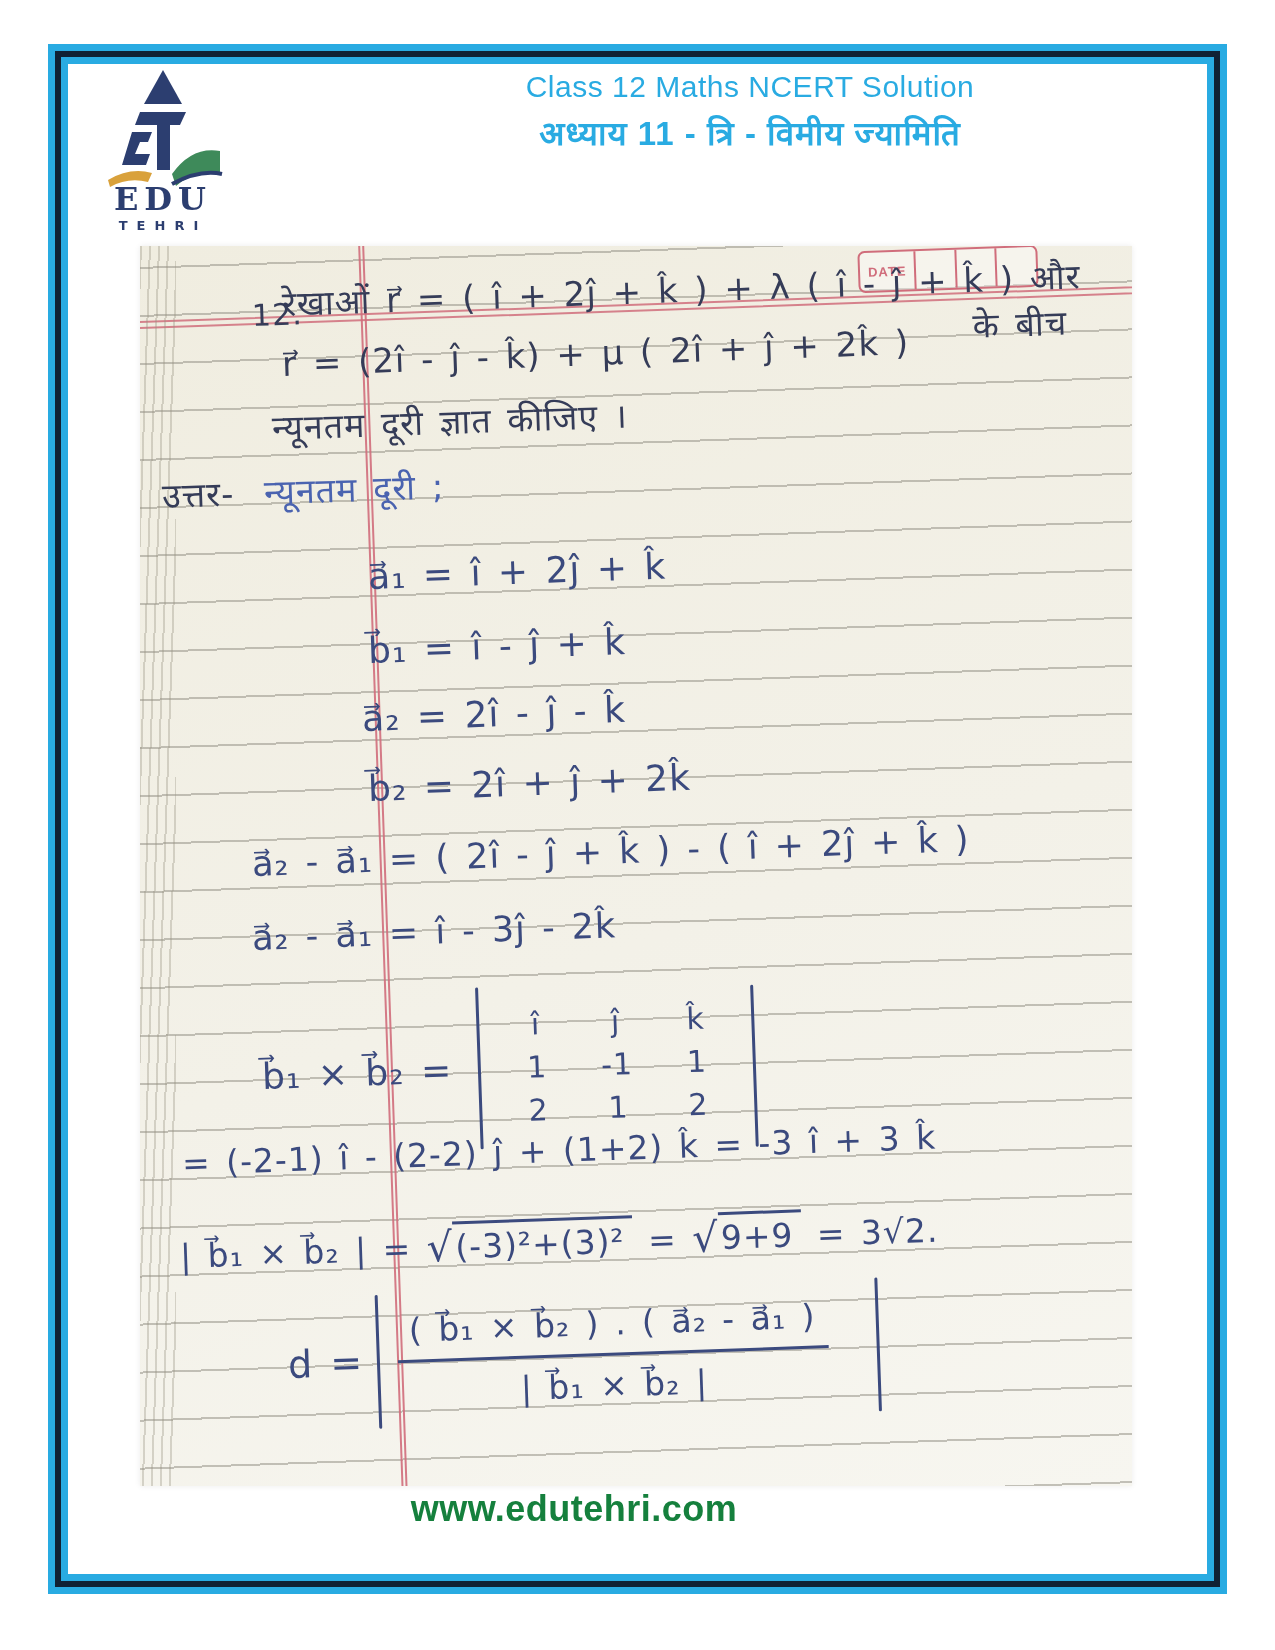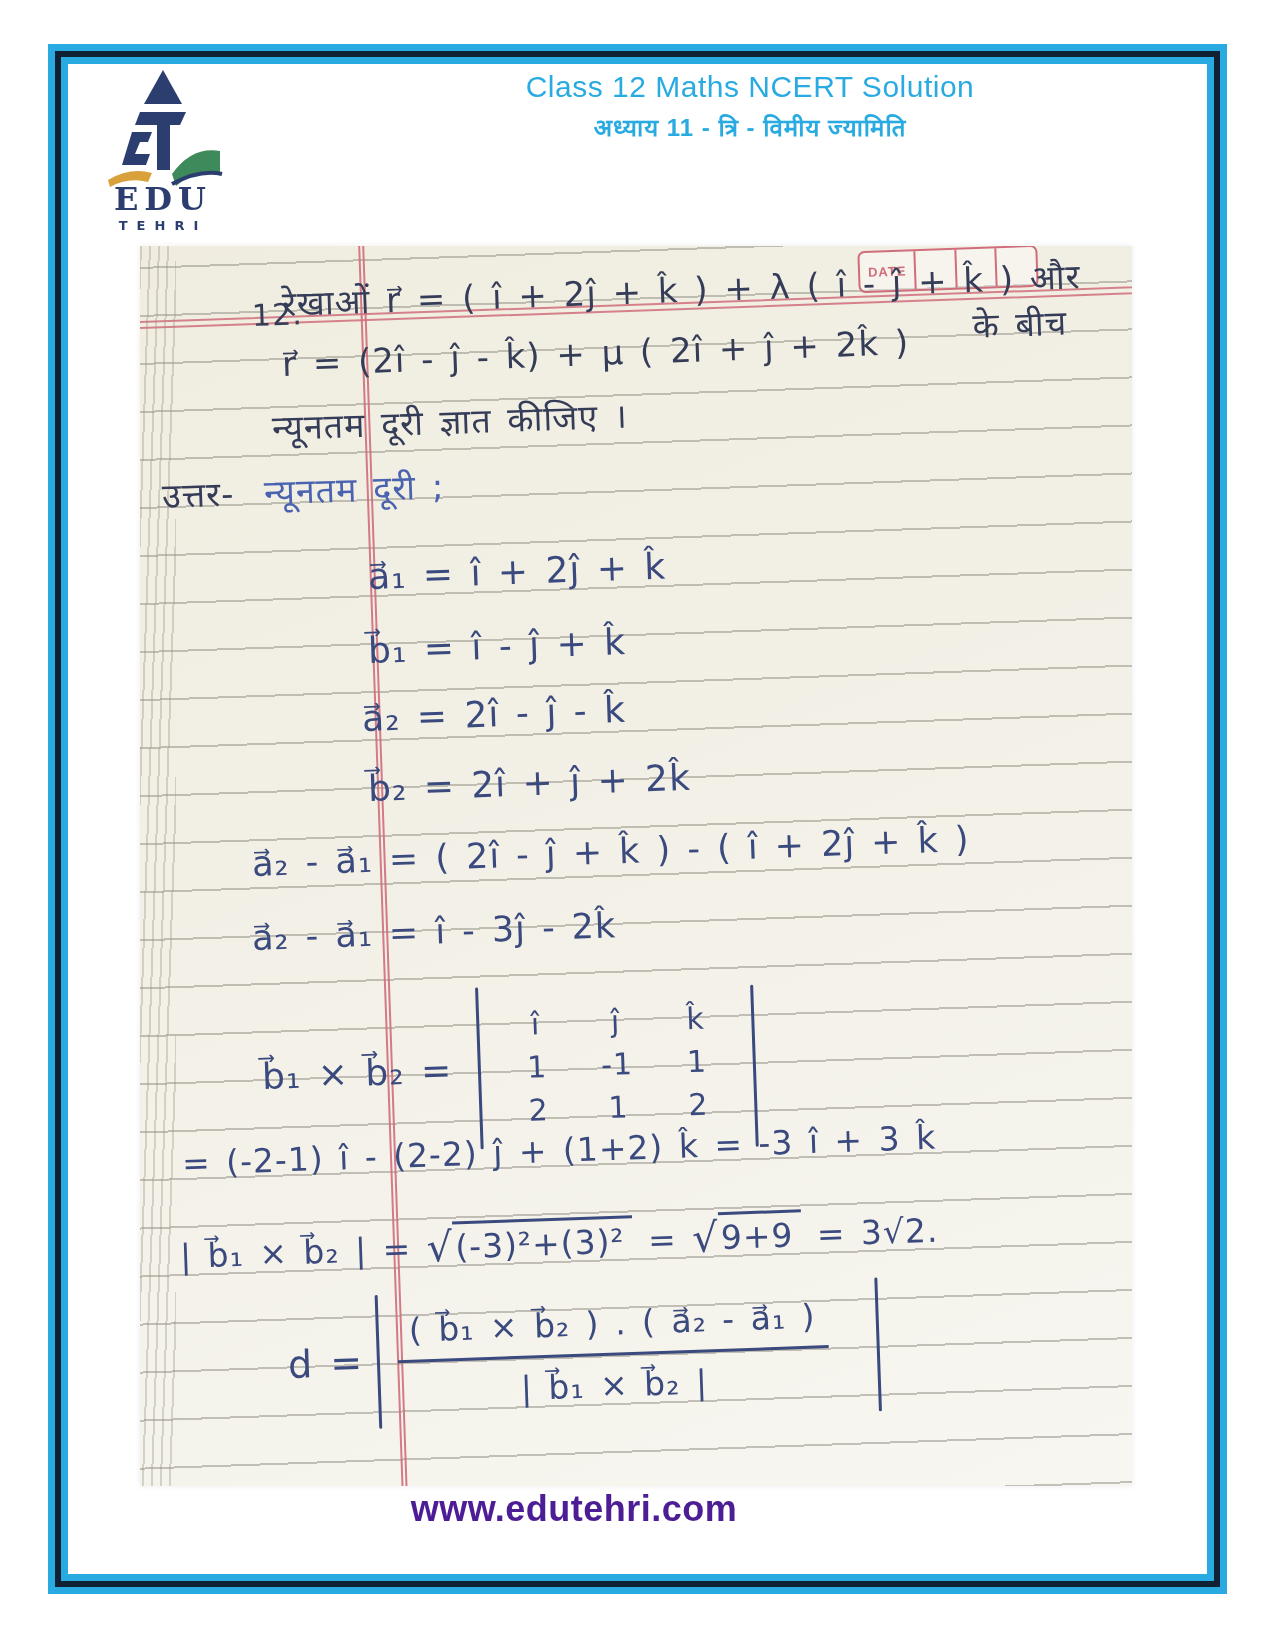--- a/index.html
+++ b/index.html
@@ -10,21 +10,21 @@
   
   .frame-outer { position:absolute; left:48px; top:44px; right:48px; bottom:56px;
                  border:7px solid #29abe2; }
   .frame-mid   { width:100%; height:100%; border:6px solid #102134; }
   .frame-inner { width:100%; height:100%; border:7px solid #29abe2; background:#ffffff; }
 
   
   .logo { position:absolute; left:88px; top:62px; }
   .header-text { position:absolute; left:420px; top:70px; width:660px; text-align:center; }
   .title    { color:#29abe2; font-size:30px; font-weight:normal; letter-spacing:0.5px; }
-  .subtitle { color:#29abe2; font-size:24px; font-weight:bold; margin-top:6px; letter-spacing:1px; }
+  .subtitle { color:#29abe2; font-size:33px; font-weight:bold; margin-top:6px; letter-spacing:1px; }
 
   
   .page { position:absolute; left:140px; top:246px; width:992px; height:1240px;
           background:linear-gradient(160deg,#f0ede0 0%,#f3f1e8 55%,#f7f6f0 100%);
           overflow:hidden; box-shadow:0 0 6px rgba(0,0,0,0.08); }
   .ruling { position:absolute; left:-90px; top:-90px; right:-90px; bottom:-90px;
             transform:rotate(-2deg);
             background:repeating-linear-gradient(to bottom, transparent 0 46px,
                        rgba(150,147,136,0.55) 46px 48px); }
   .top-rule { position:absolute; left:0; right:0; top:148px; height:8px;
@@ -65,21 +65,21 @@
 
   .dist { display:flex; align-items:center; }
   .dist-lhs { font-size:38px; margin-right:14px; }
   .dist-bar { width:3px; height:134px; background:#3b4a7e; border-radius:2px; }
   .frac { display:flex; flex-direction:column; align-items:center; margin:0 18px; }
   .frac-num { font-size:33px; padding:0 12px 10px; border-bottom:3px solid #3b4a7e; }
   .frac-den { font-size:33px; padding-top:10px; }
 
   
   .footer { position:absolute; left:0; top:1488px; width:1148px; text-align:center;
-            color:#4c1d95; font-size:36px; font-weight:bold; letter-spacing:0.5px; }
+            color:#15803d; font-size:36px; font-weight:bold; letter-spacing:0.5px; }
 </style>
 </head>
 <body>
 
 <div class="stage">
 
   <div class="frame-outer">
     <div class="frame-mid">
       <div class="frame-inner"></div>
     </div>

